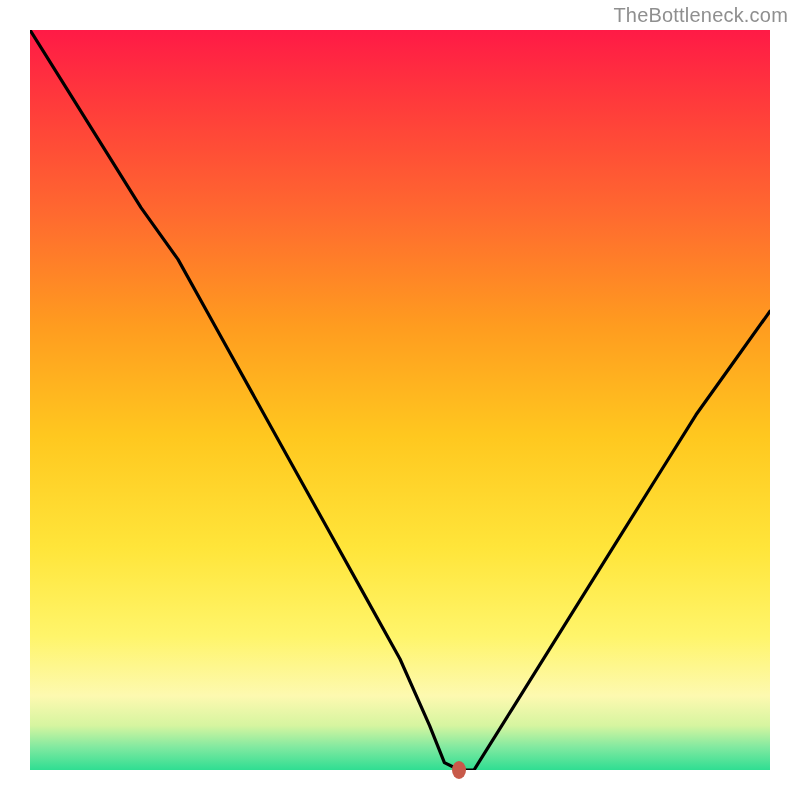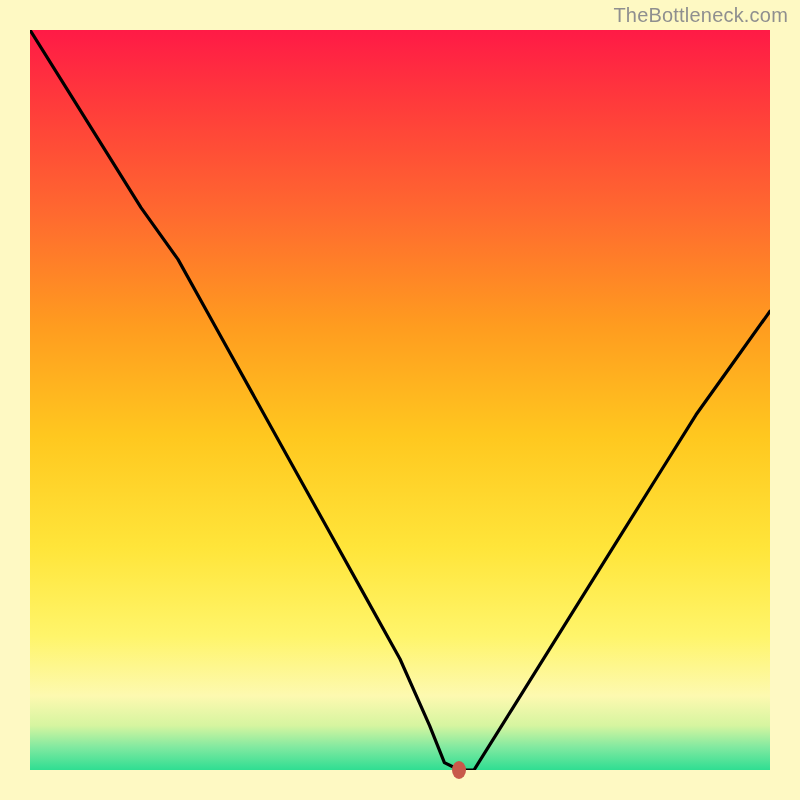--- a/index.html
+++ b/index.html
@@ -10,21 +10,21 @@
     background: #000;
     overflow: hidden;
     font-family: Arial, Helvetica, sans-serif;
   }
   .frame {
     position: absolute;
     top: 0;
     left: 0;
     width: 800px;
     height: 800px;
-    background: #fef9c3;
+    background: #ffffff;
   }
   .plot {
     position: absolute;
     top: 30px;
     left: 30px;
     width: 740px;
     height: 740px;
     background: linear-gradient(to bottom,
       #ff1a46 0%,
       #ff3b3b 10%,

